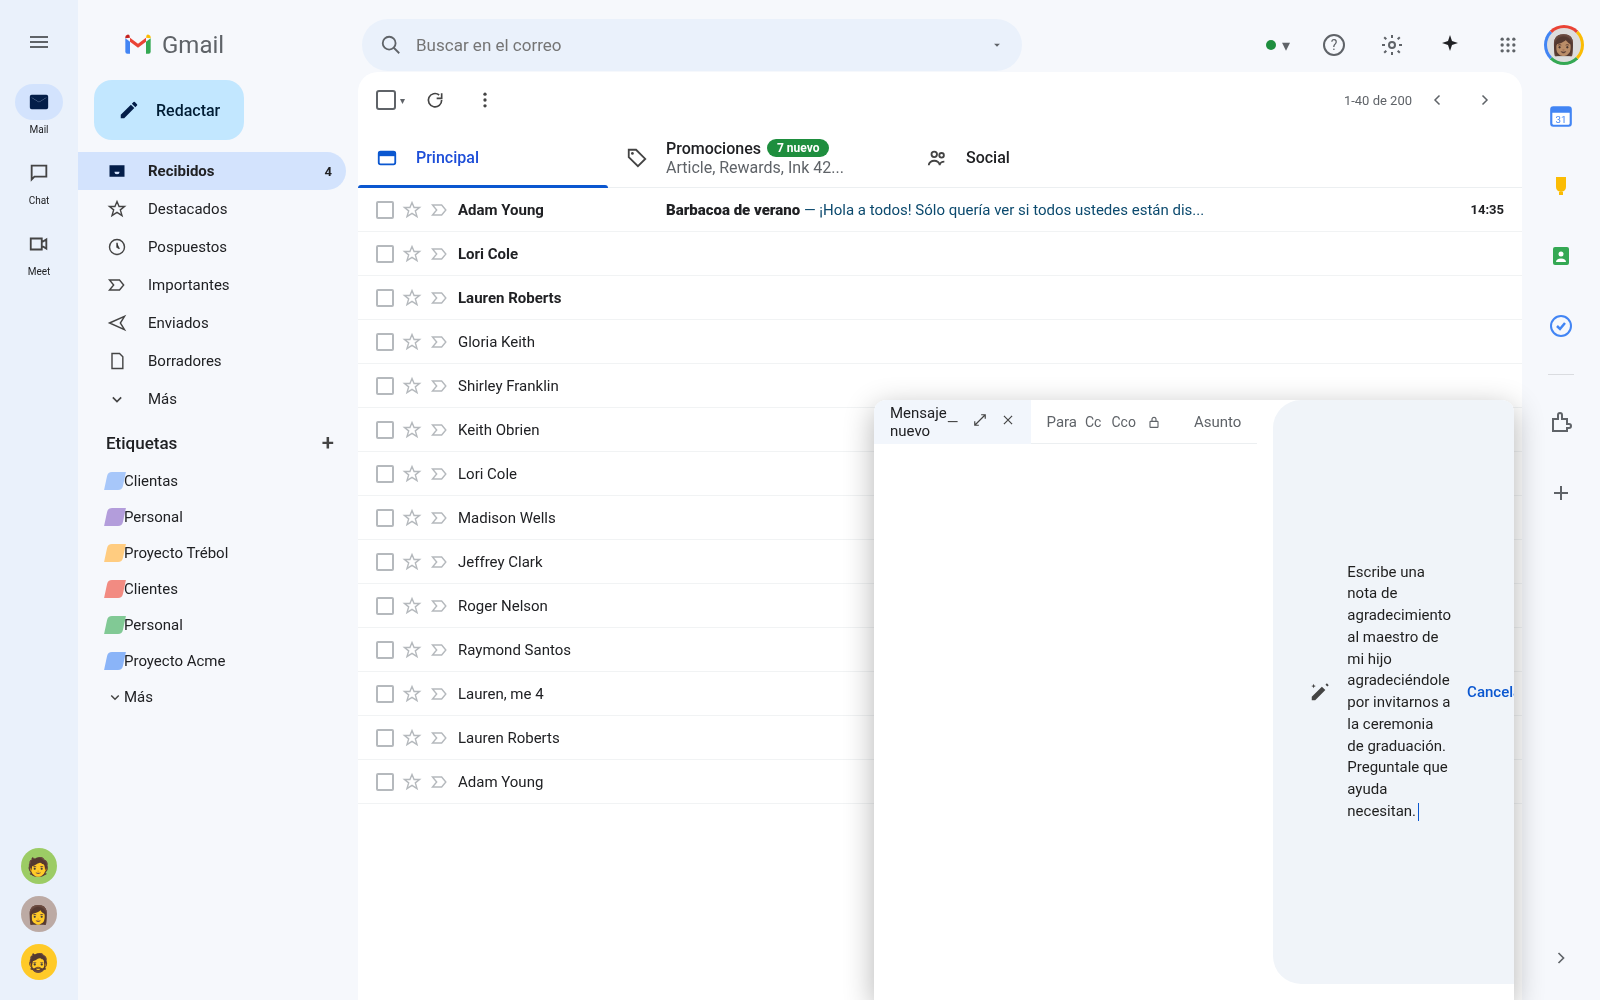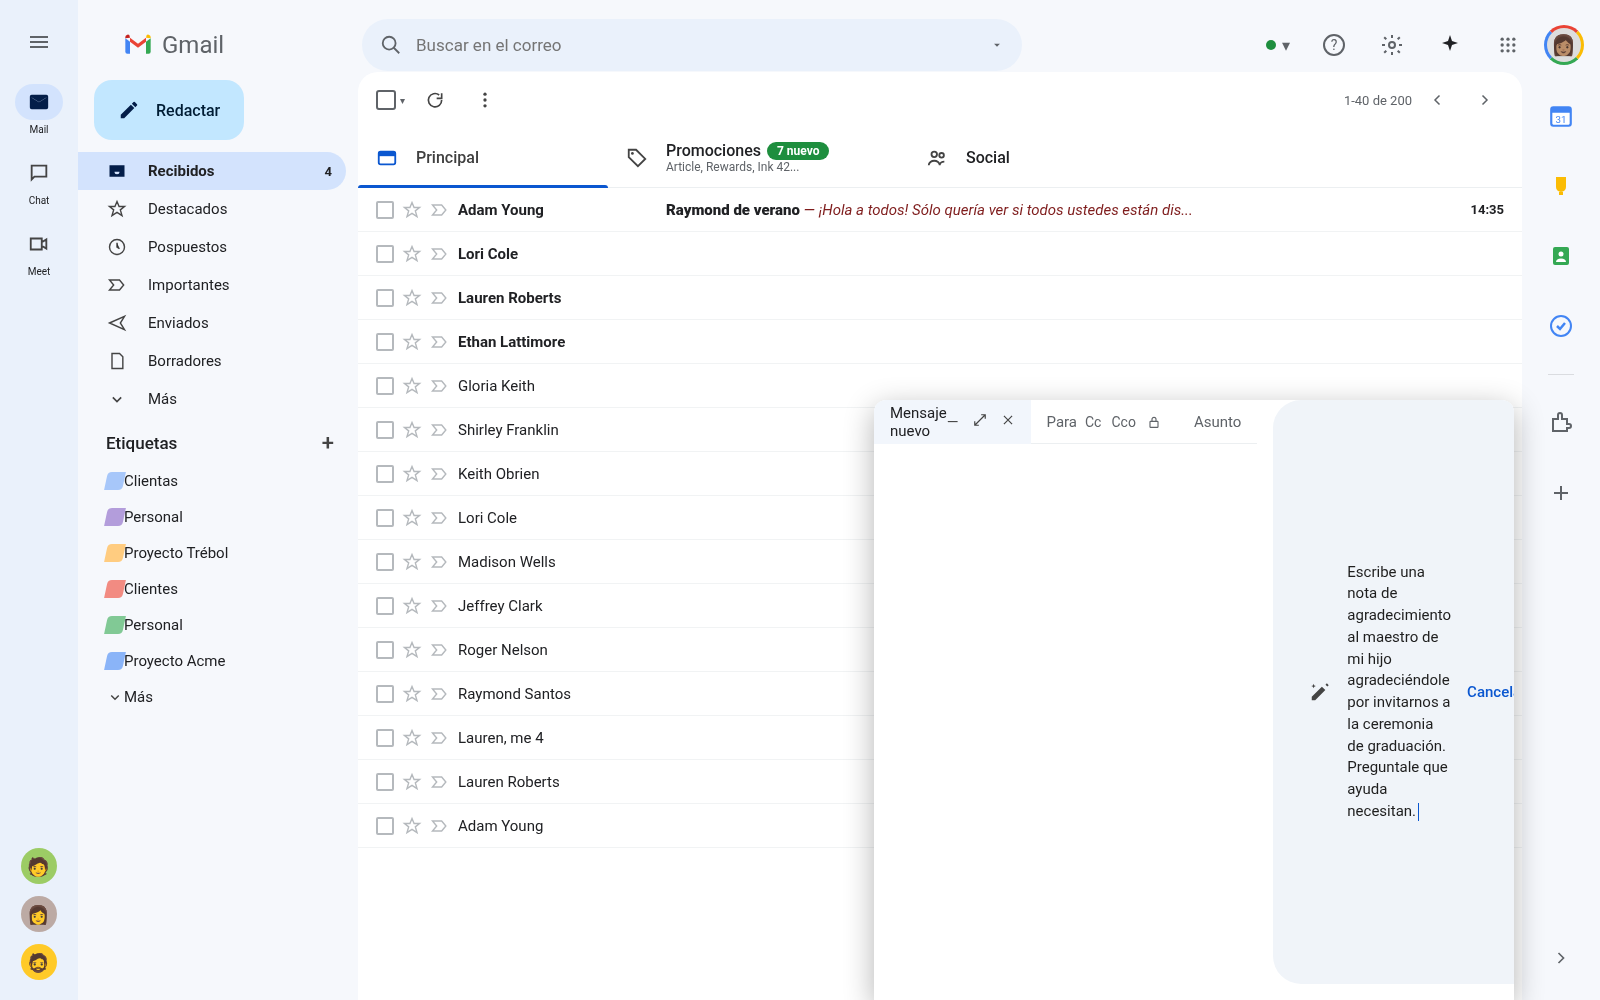--- a/index.html
+++ b/index.html
@@ -41,35 +41,35 @@
 
   
   .main { position:absolute; left:358px; top:72px; right:78px; bottom:0; background:#fff; border-radius:20px 20px 0 0; overflow:hidden; }
   .toolbar { height:56px;display:flex;align-items:center;padding:0 18px;gap:10px; }
   .toolbar .sq { width:20px;height:20px;border:2px solid #5f6368;border-radius:3px; }
   .caret-sm { font-size:10px;color:#5f6368; }
   .tb-btn { width:40px;height:40px;display:flex;align-items:center;justify-content:center;border-radius:50%;cursor:pointer;color:#444; }
   .toolbar-right { margin-left:auto;display:flex;align-items:center;gap:6px;color:#5f6368;font-size:13px; }
   .tabs { height:60px;display:flex;border-bottom:1px solid #eceff1; }
   .tab { flex:0 0 250px;display:flex;align-items:center;gap:18px;padding:0 18px;cursor:pointer;position:relative; }
-  .tab.active { color:#404040; }
+  .tab.active { color:#1d4ed8; }
   .tab.active::after { content:'';position:absolute;bottom:-1px;left:0;right:0;height:3px;background:#0b57d0;border-radius:3px 3px 0 0; }
   .tab-title { font-size:16px;font-weight:500; }
-  .tab-sub { font-size:12px;color:#5f6368; }
+  .tab-sub { font-size:16px;color:#5f6368; }
   .badge { background:#1e8e3e;color:#fff;font-size:12px;font-weight:700;padding:2px 10px;border-radius:12px;margin-left:6px; }
 
   .rows { }
   .row { height:44px;display:flex;align-items:center;padding:0 18px;gap:8px;border-bottom:1px solid #f1f3f4;cursor:pointer;font-size:15px; }
   .row.unread { font-weight:700; }
   .row .sq2 { width:18px;height:18px;border:2px solid #b5b9bd;border-radius:2px;flex-shrink:0; }
   .row .star { color:#b5b9bd;flex-shrink:0; }
   .row .imp { color:#b5b9bd;flex-shrink:0; }
   .row .sender { width:200px;flex-shrink:0; }
   .row .subject { flex:1;overflow:hidden;text-overflow:ellipsis;white-space:nowrap; }
-  .row .snippet { font-weight:400;color:#7f1d1d;font-style:italic; }
+  .row .snippet { font-weight:400;color:#0c4a6e; }
   .row .time { font-size:13px;flex-shrink:0;font-weight:700; }
 
   
   .side-panel { position:absolute;right:0;top:72px;width:78px;bottom:0;display:flex;flex-direction:column;align-items:center;padding-top:22px;gap:26px; }
   .side-icon { width:44px;height:44px;display:flex;align-items:center;justify-content:center;cursor:pointer;border-radius:50%; }
   .side-bottom { margin-top:auto;margin-bottom:20px; }
 
   
   .compose { position:absolute; right:86px; bottom:0; width:640px; height:600px; background:#fff; border-radius:12px 12px 0 0; box-shadow:0 8px 30px rgba(0,0,0,.3); display:flex;flex-direction:row; overflow:hidden; }
   .compose-hdr { height:44px;background:#f2f6fc;display:flex;align-items:center;padding:0 16px;font-size:15px; }
@@ -363,21 +363,21 @@
           <svg width="20" height="20" viewBox="0 0 24 24">
             <path fill="none" stroke="#b5b9bd" stroke-width="1.7" d="M12 3l2.5 6H21l-5 4 2 7-6-4-6 4 2-7-5-4h6.5z"></path>
           </svg>
         </span>
     <span class="imp">
           <svg width="20" height="20" viewBox="0 0 24 24">
             <path fill="none" stroke="#b5b9bd" stroke-width="1.7" d="M3 6h11l5 6-5 6H3l5-6z"></path>
           </svg>
         </span>
     <span class="sender">Adam Young</span>
-    <span class="subject"><b>Raymond de verano</b><span class="snippet"> — ¡Hola a todos! Sólo quería ver si todos ustedes están dis...</span></span>
+    <span class="subject"><b>Barbacoa de verano</b><span class="snippet"> — ¡Hola a todos! Sólo quería ver si todos ustedes están dis...</span></span>
     <span class="time">14:35</span>
       </div>
       <div class="row unread">
     <div class="sq2"></div>
     <span class="star">
           <svg width="20" height="20" viewBox="0 0 24 24">
             <path fill="none" stroke="#b5b9bd" stroke-width="1.7" d="M12 3l2.5 6H21l-5 4 2 7-6-4-6 4 2-7-5-4h6.5z"></path>
           </svg>
         </span>
     <span class="imp">
@@ -394,35 +394,20 @@
           <svg width="20" height="20" viewBox="0 0 24 24">
             <path fill="none" stroke="#b5b9bd" stroke-width="1.7" d="M12 3l2.5 6H21l-5 4 2 7-6-4-6 4 2-7-5-4h6.5z"></path>
           </svg>
         </span>
     <span class="imp">
           <svg width="20" height="20" viewBox="0 0 24 24">
             <path fill="none" stroke="#b5b9bd" stroke-width="1.7" d="M3 6h11l5 6-5 6H3l5-6z"></path>
           </svg>
         </span>
     <span class="sender">Lauren Roberts</span>
-    <span class="subject"></span>
-    </div>
-      <div class="row unread">
-    <div class="sq2"></div>
-    <span class="star">
-          <svg width="20" height="20" viewBox="0 0 24 24">
-            <path fill="none" stroke="#b5b9bd" stroke-width="1.7" d="M12 3l2.5 6H21l-5 4 2 7-6-4-6 4 2-7-5-4h6.5z"></path>
-          </svg>
-        </span>
-    <span class="imp">
-          <svg width="20" height="20" viewBox="0 0 24 24">
-            <path fill="none" stroke="#b5b9bd" stroke-width="1.7" d="M3 6h11l5 6-5 6H3l5-6z"></path>
-          </svg>
-        </span>
-    <span class="sender">Ethan Lattimore</span>
     <span class="subject"></span>
     </div>
       <div class="row">
     <div class="sq2"></div>
     <span class="star">
           <svg width="20" height="20" viewBox="0 0 24 24">
             <path fill="none" stroke="#b5b9bd" stroke-width="1.7" d="M12 3l2.5 6H21l-5 4 2 7-6-4-6 4 2-7-5-4h6.5z"></path>
           </svg>
         </span>
     <span class="imp">

